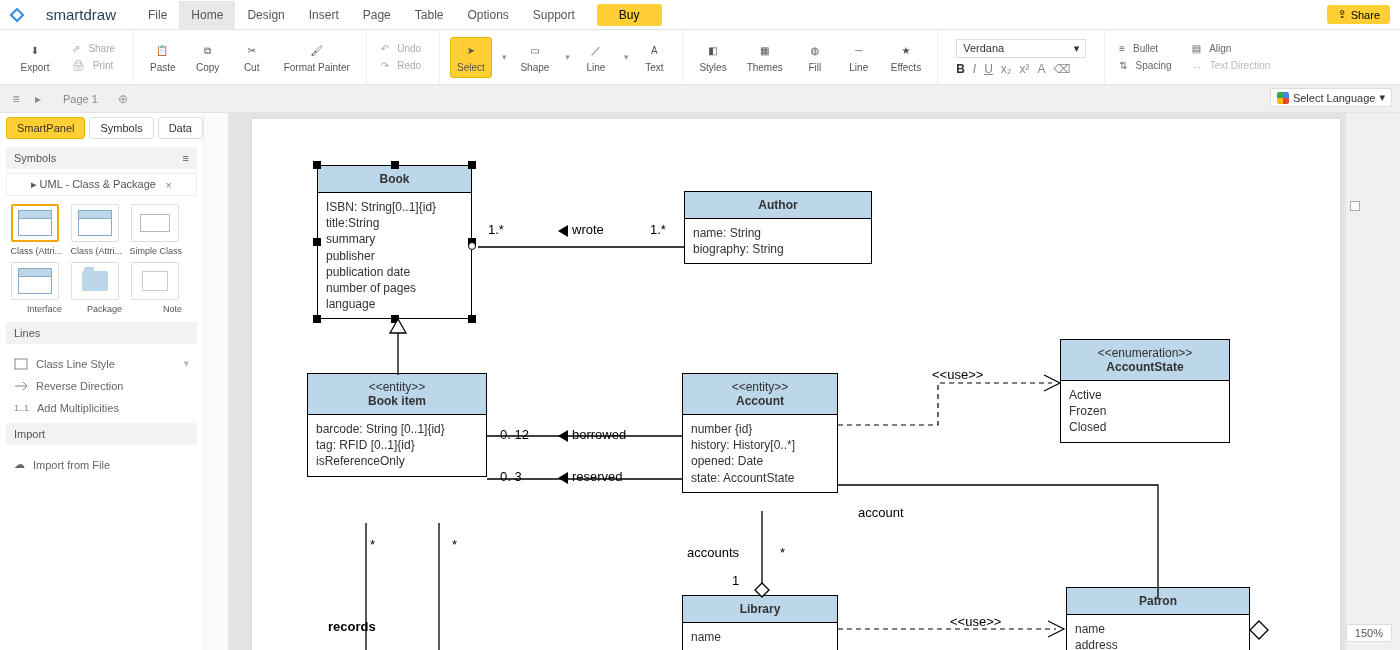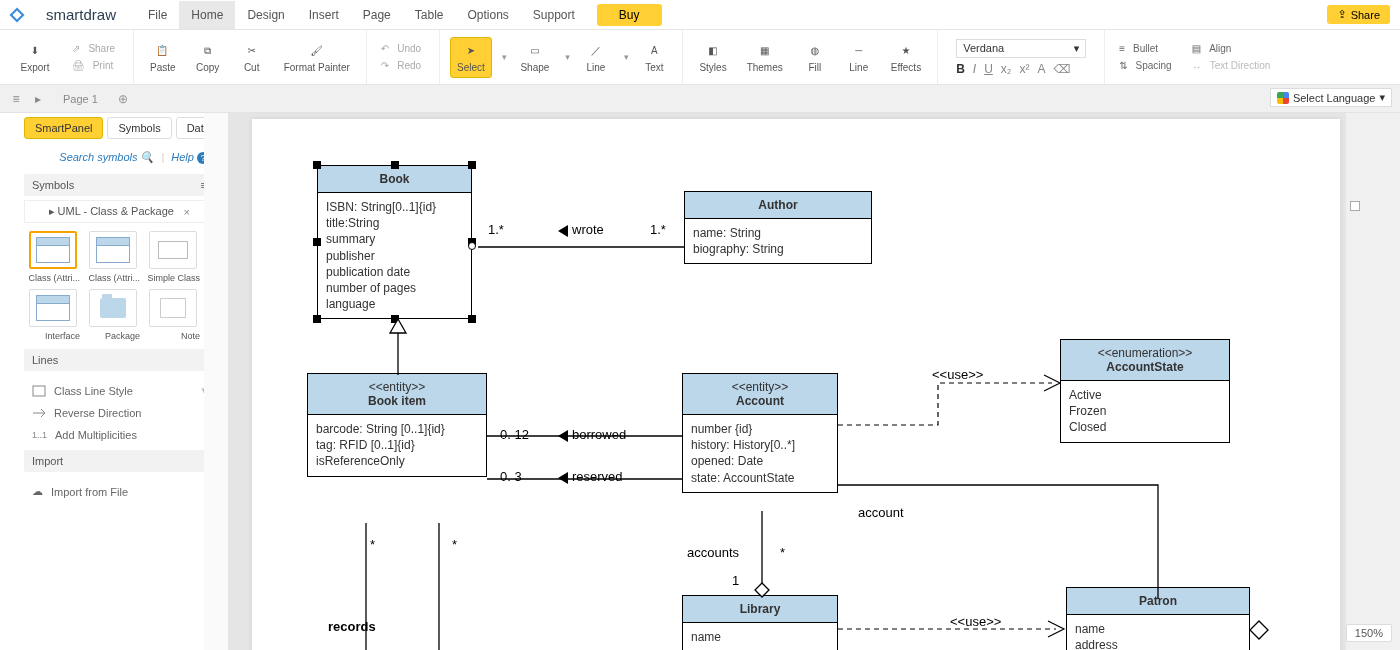--- a/index.html
+++ b/index.html
@@ -36,21 +36,21 @@
 
 
 .page-bar { height: 28px; background: #f0f0f0; border-bottom: 1px solid #e3e3e3; display: flex; align-items: center; padding-left: 5px; position: relative; }
 .page-bar .small-ico { width: 22px; text-align: center; color: #888; cursor: pointer; }
 .page-tab { padding: 0 14px; color: #888; font-size: 11px; }
 .add-page { color: #999; cursor: pointer; margin-left: 6px; }
 .lang-select { position: absolute; right: 8px; top: 3px; background: #fff; border: 1px solid #ddd; padding: 2px 6px; font-size: 11px; display: flex; align-items: center; gap: 4px; cursor: pointer; }
 .gicon { width: 12px; height: 12px; border-radius: 2px; background: conic-gradient(#4285f4 0 25%, #ea4335 0 50%, #fbbc05 0 75%, #34a853 0 100%); }
 
 
-.leftpanel { position: absolute; left: 0; top: 113px; width: 204px; bottom: 0; background: #fff; border-right: 1px solid #eee; padding: 0 6px; margin-left: 18px; }
+.leftpanel { position: absolute; left: 0; top: 113px; width: 204px; bottom: 0; background: #fff; border-right: 1px solid #eee; padding: 0 6px; }
 .panel-tabs { display: flex; gap: 4px; margin: 4px 0 8px 0; align-items: center; }
 .panel-tab { padding: 4px 10px; border: 1px solid #ddd; border-radius: 3px; font-size: 11px; cursor: pointer; background: #fff; }
 .panel-tab.active { background: #ffcf33; border-color: #e0b700; }
 .panel-close { margin-left: auto; padding: 0 6px; font-size: 14px; font-weight: bold; cursor: pointer; color: #555; }
 .panel-links { text-align: right; padding: 4px 6px 10px 6px; font-size: 11px; }
 .panel-links a { color: #2a7bbd; text-decoration: none; font-style: italic; }
 .panel-links .sep { color: #ccc; margin: 0 4px; }
 .panel-links .help-q { display: inline-block; width: 12px; height: 12px; border-radius: 50%; background: #2a7bbd; color: #fff; font-size: 9px; text-align: center; line-height: 12px; font-style: normal; }
 
 .section-head { background: #f2f2f2; padding: 5px 8px; font-size: 11px; color: #555; border-radius: 2px; display: flex; justify-content: space-between; align-items: center; margin-bottom: 4px; }
@@ -254,25 +254,20 @@
     <span>▾</span>
   </div>
 </div>
 
 <div class="leftpanel">
   <div class="panel-tabs">
     <div class="panel-tab active">SmartPanel</div>
     <div class="panel-tab">Symbols</div>
     <div class="panel-tab">Data</div>
     <div class="panel-close">×</div>
-  </div>
-  <div class="panel-links">
-    <a href="#"><span>Search symbols</span> 🔍</a>
-    <span class="sep">|</span>
-    <a href="#"><span>Help</span> <span class="help-q">?</span></a>
   </div>
 
   <div class="section-head">
     <span>Symbols</span>
     <span class="menu-ico">≡</span>
   </div>
   <div class="lib-name">
     <span>▸ <span>UML - Class &amp; Package</span></span>
     <span class="lib-close">×</span>
   </div>

